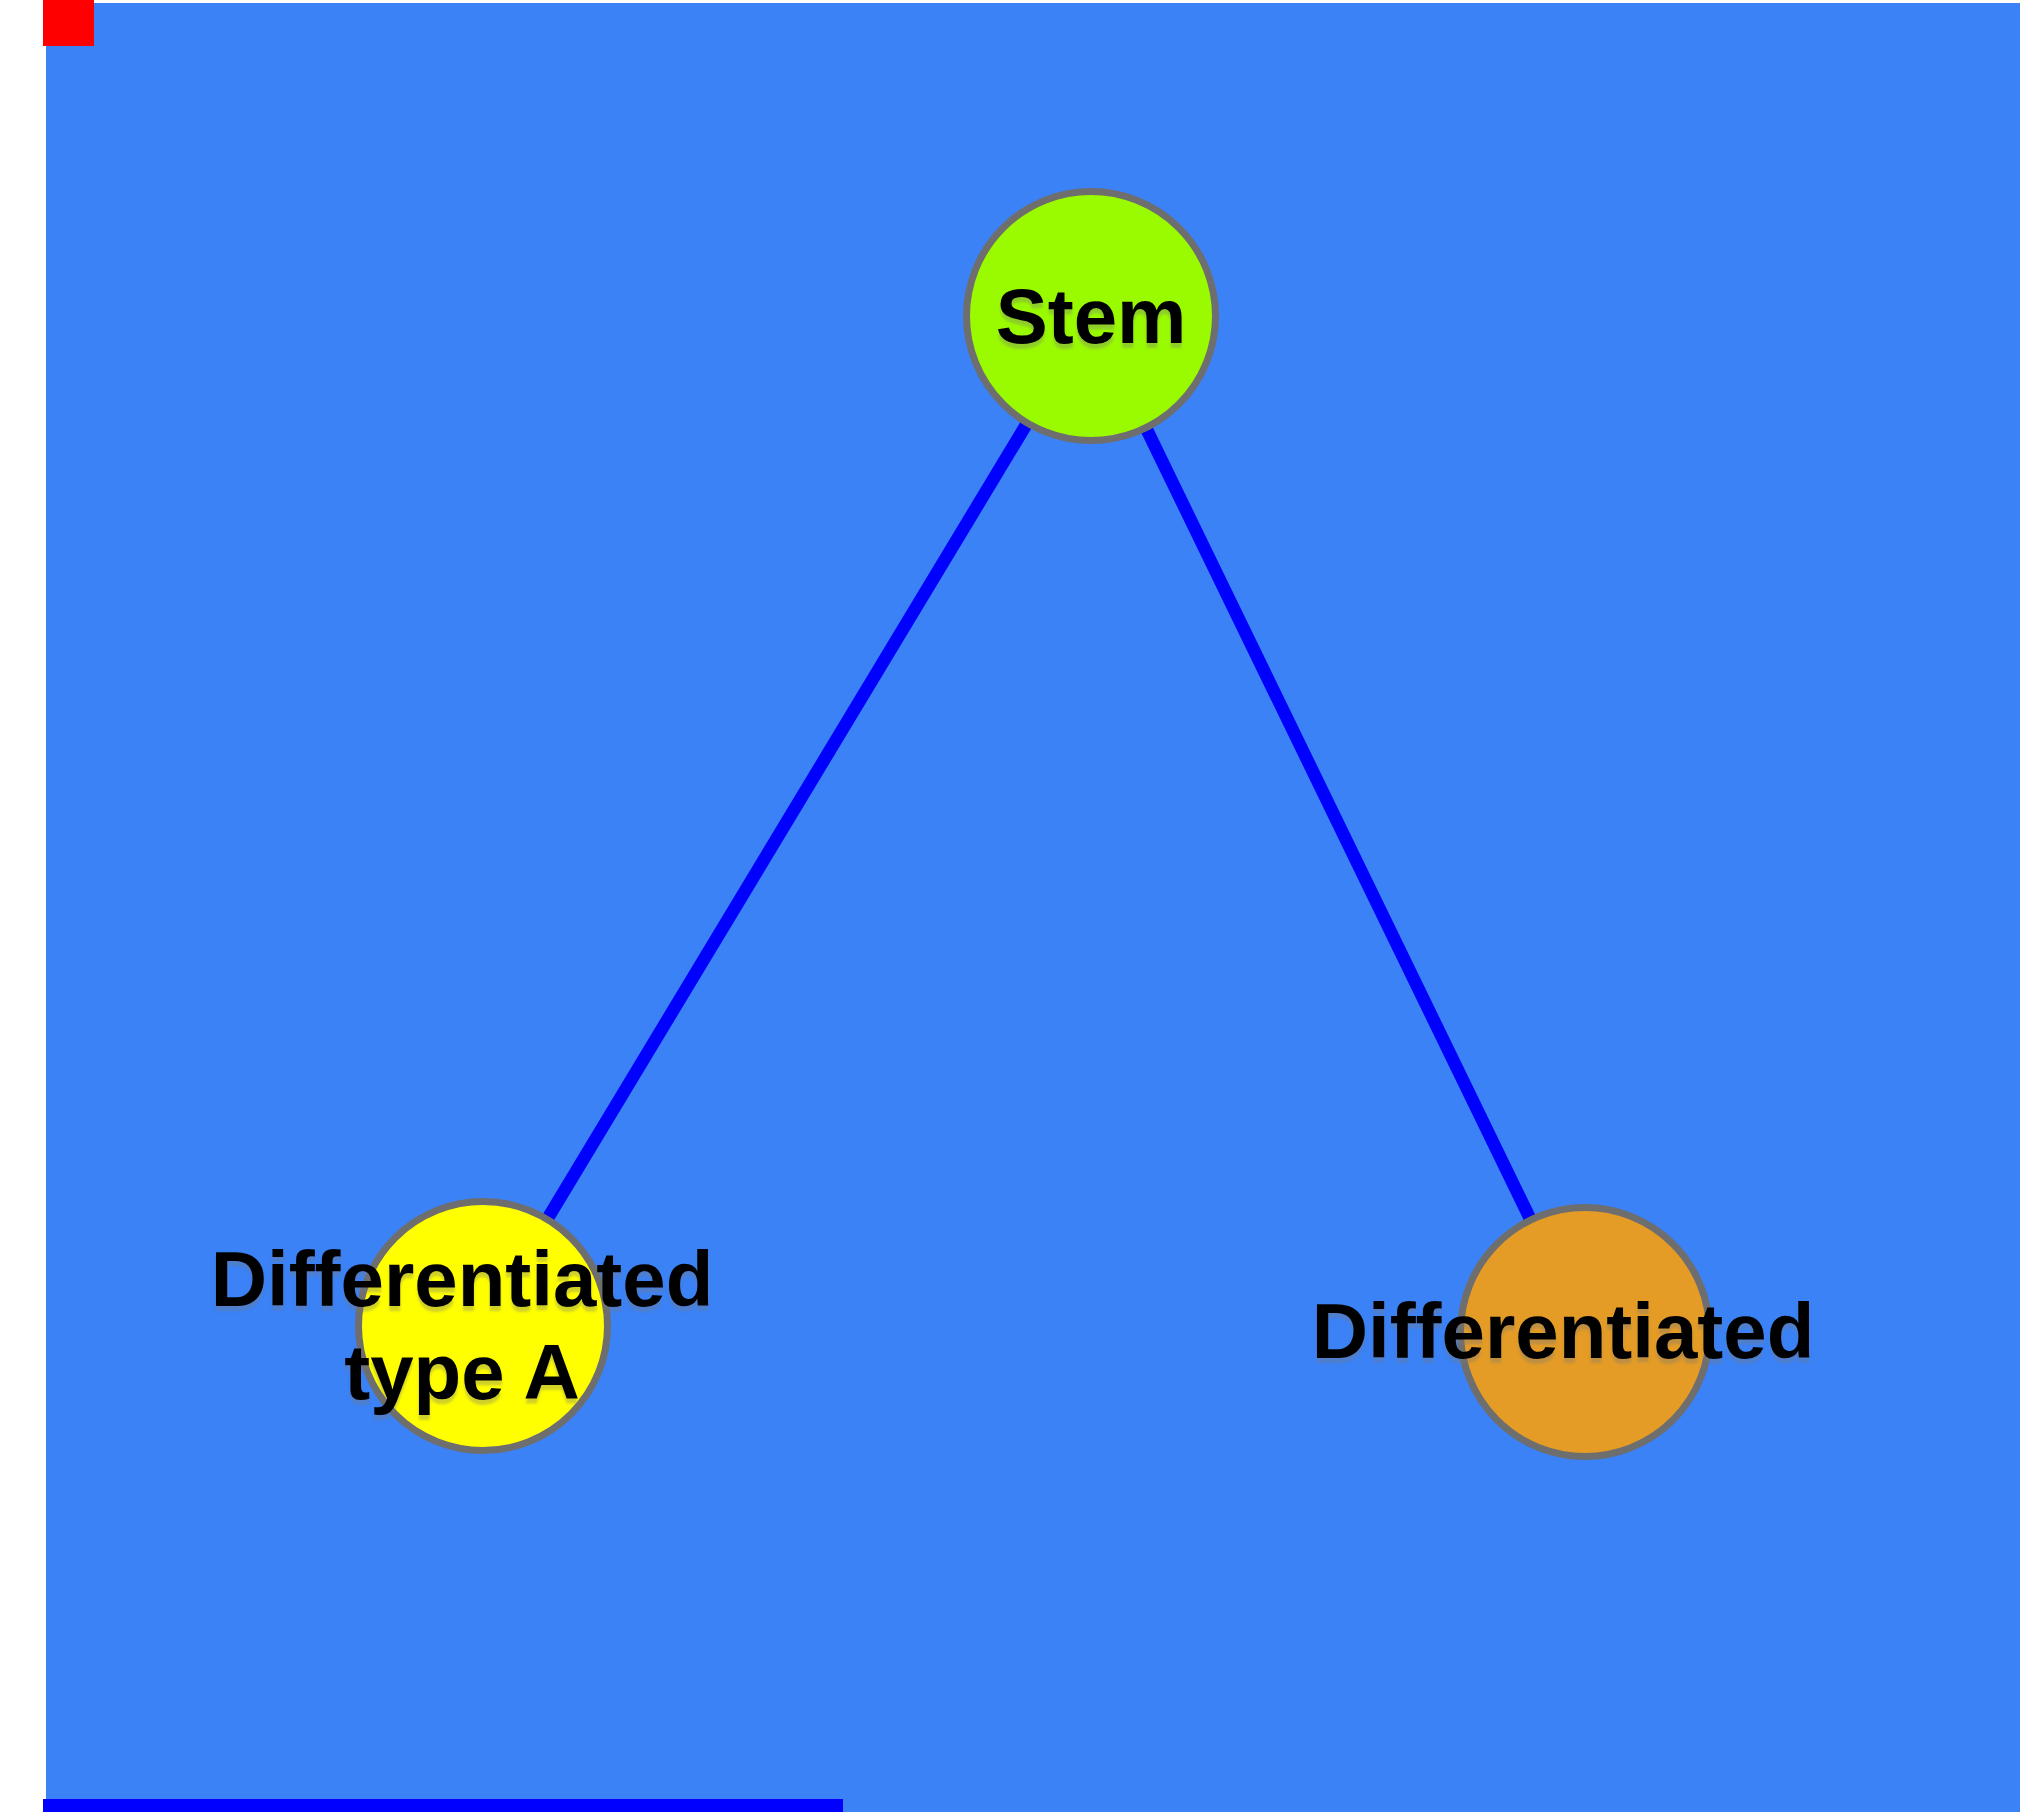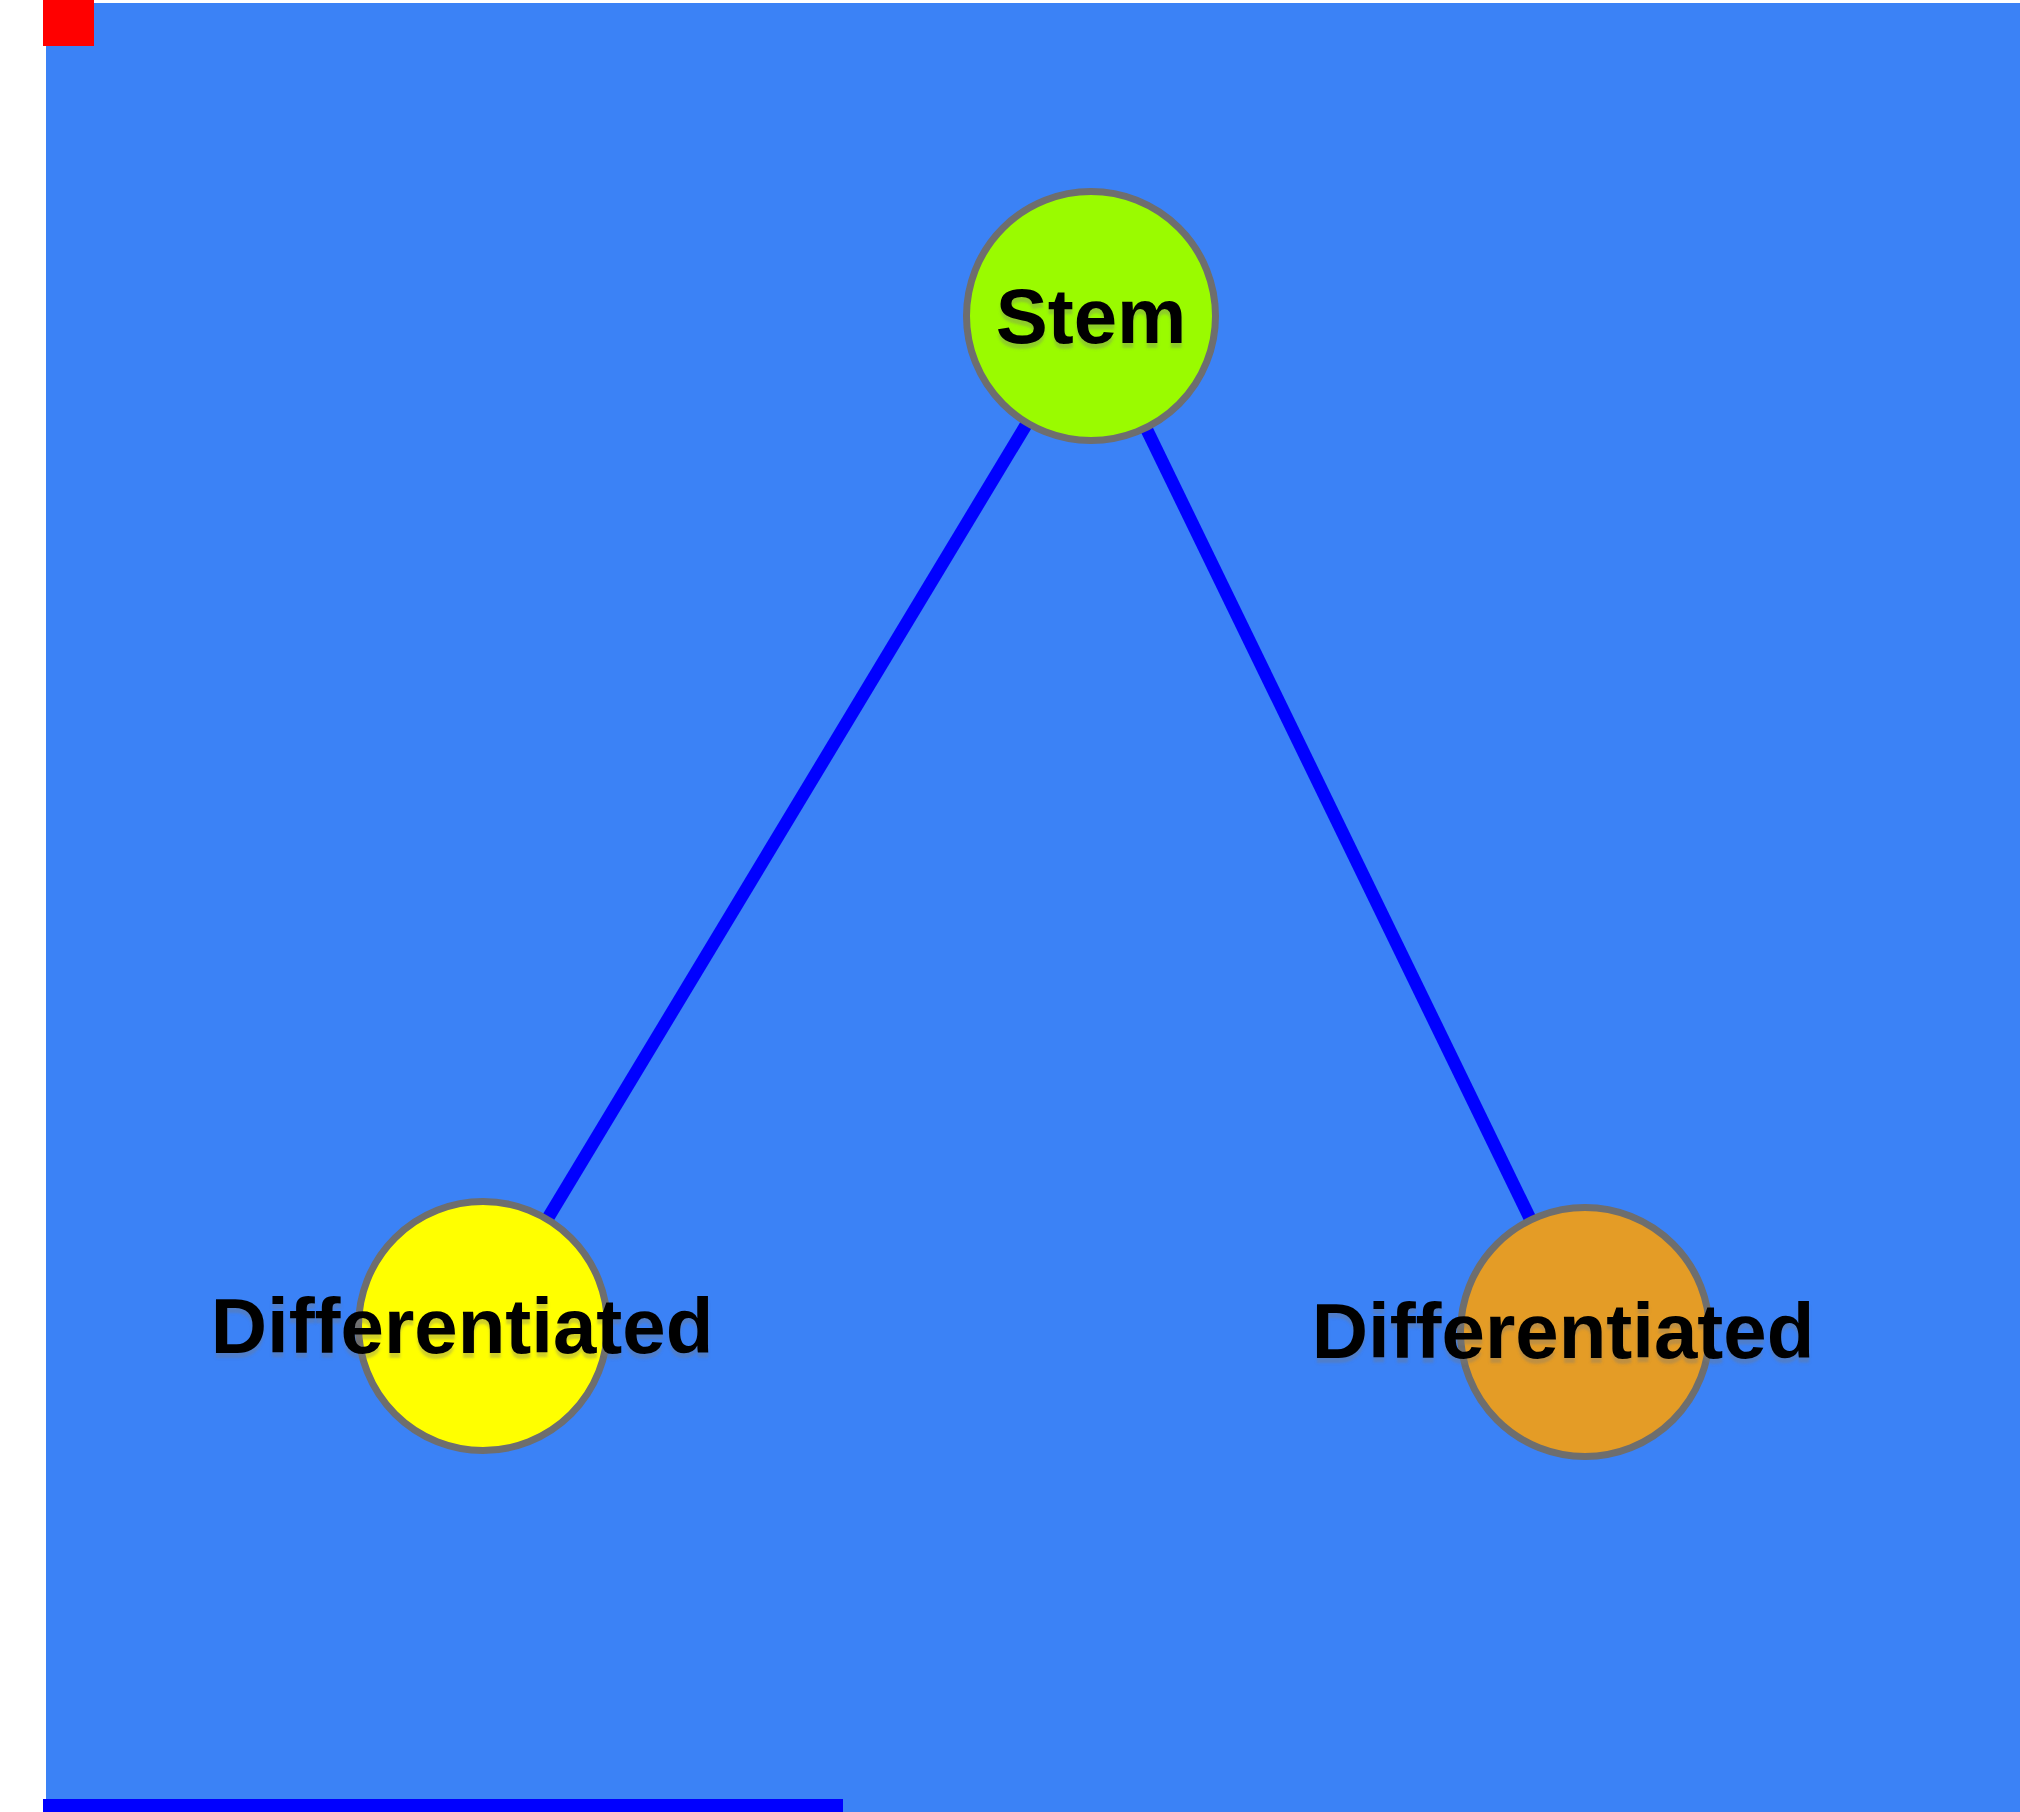--- a/index.html
+++ b/index.html
@@ -51,20 +51,21 @@
   <div class="node" style="left: 920px; top: 188px; height: 256px; width: 256px; background: rgb(154, 251, 0); border-color: rgb(110, 110, 110); border-width: 7.6px;"></div>
   <div class="node" style="left: 312px; top: 1198px; height: 256px; width: 256px; background: rgb(255, 255, 0); border-color: rgb(110, 110, 110); border-width: 7.6px;"></div>
   <div class="node" style="left: 1414px; top: 1204px; height: 256px; width: 256px; background: rgb(228, 156, 38); border-color: rgb(110, 110, 110); border-width: 7.6px;"></div>
 
   <div class="node-label" style="left: 1048px; top: 316px; color: rgb(0, 0, 0);">
     <div>Stem</div>
   </div>
 
   <div class="node-label" style="left: 419px; top: 1326px; color: rgb(0, 0, 0);">
     <div>Differentiated</div>
+    <div>type A</div>
   </div>
 
   <div class="node-label" style="left: 1520px; top: 1331px; color: rgb(0, 0, 0);">
     <div>Differentiated</div>
   </div>
 
   <div class="page-edge top"></div>
   <div class="page-edge left"></div>
 
   <div class="marker" id="red-square" style="left: 0px; top: 0px; width: 51px; height: 46px; background: rgb(255, 0, 0);"></div>

